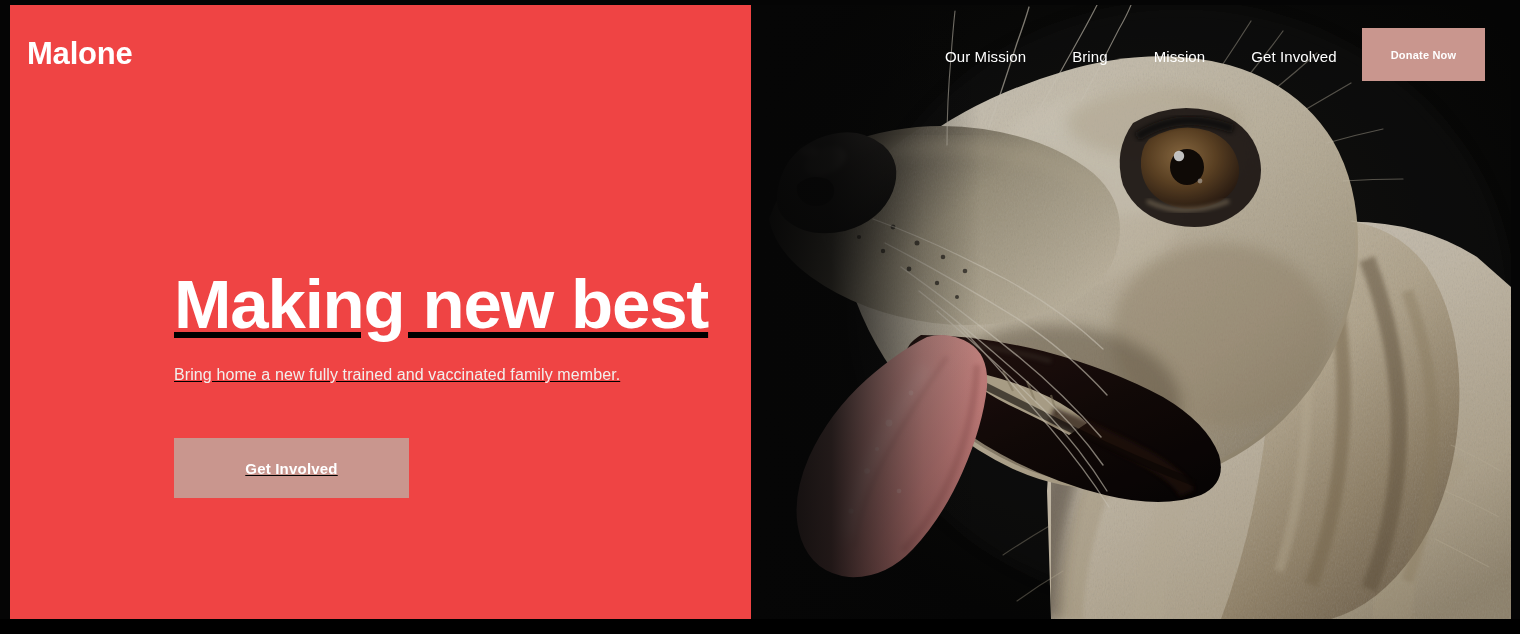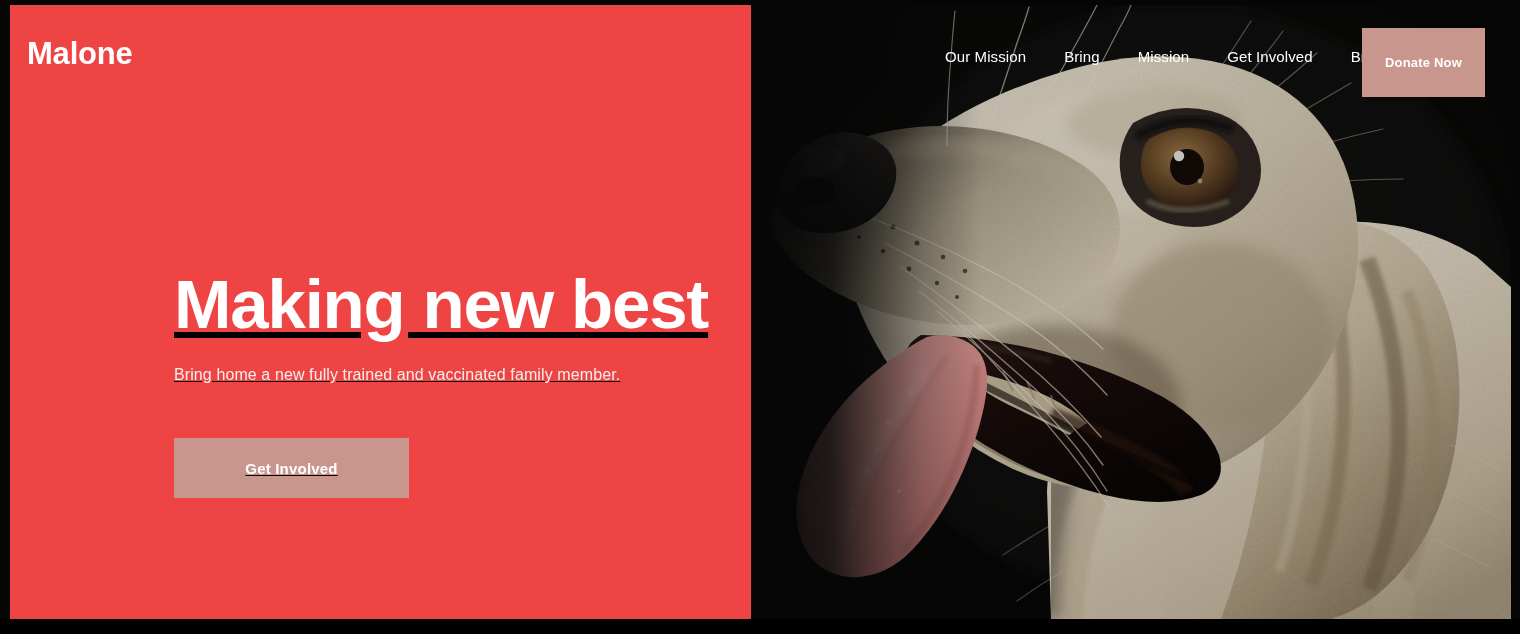--- a/index.html
+++ b/index.html
@@ -90,46 +90,46 @@
     line-height:1;
     white-space:nowrap;
   }
 
   .nav {
     position:absolute;
     left:935px;
     top:44px;
     display:flex;
     align-items:center;
-    gap:8px;
+    gap:16px;
   }
   .nav-item {
     color:#ffffff;
     font-size:15px;
     font-weight:400;
     letter-spacing:0.1px;
     line-height:1;
     white-space:nowrap;
     margin-right:30px;
     text-decoration:none;
     cursor:pointer;
   }
   .nav-item:last-of-type { margin-right:0; }
 
   .donate-btn {
     position:absolute;
     left:1352px;
     top:23px;
     width:123px;
-    height:69px;
+    height:53px;
     background:#c9968e;
     border:none;
     color:#ffffff;
     font-family:"Liberation Sans", sans-serif;
-    font-size:13px;
+    font-size:11px;
     font-weight:700;
     letter-spacing:0.2px;
     cursor:pointer;
     display:flex;
     align-items:center;
     justify-content:center;
     white-space:nowrap;
   }
 
   

